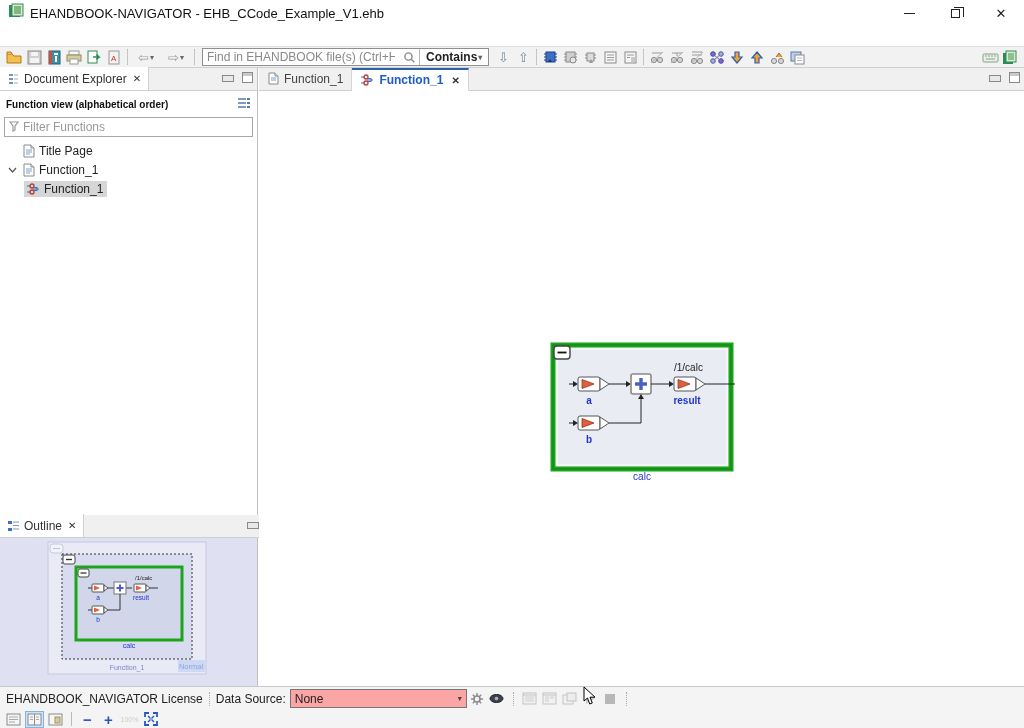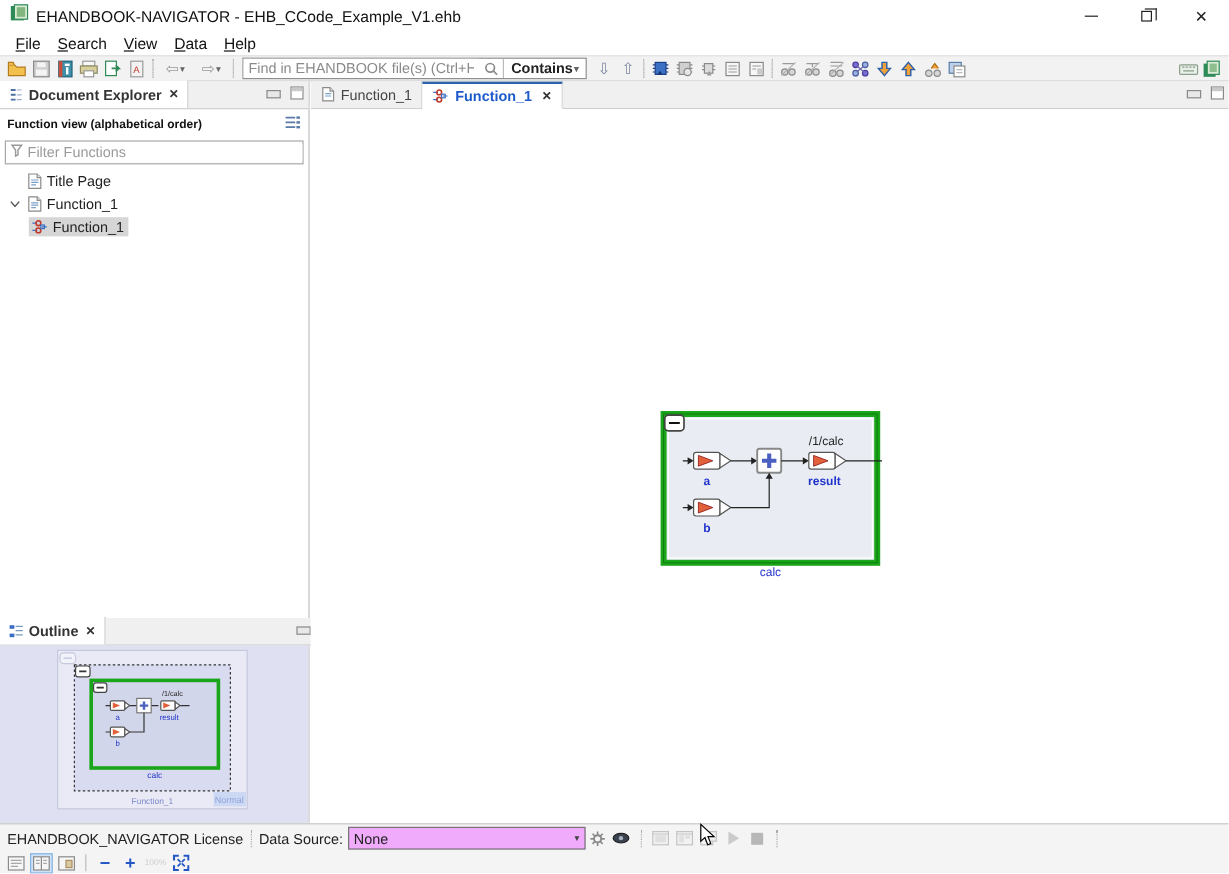--- a/index.html
+++ b/index.html
@@ -44,21 +44,21 @@
   .contains { display:flex; align-items:center; font-size:12px; color:#222; padding:0 6px;
               font-weight:bold; }
   .spacer { flex:1; }
 
   
   .leftcol { position:absolute; left:0; top:68px; width:258px; height:618px;
              border-right:1px solid #c0c0c0; background:#fff; }
   .ptabbar { position:relative; height:23px; background:#f0f0f0; border-bottom:1px solid #d0d0d0;
              display:flex; align-items:flex-end; }
   .ptab { display:flex; align-items:center; gap:4px; background:#fff; height:23px;
-          padding:0 7px; border-right:1px solid #d0d0d0; font-size:12px; font-weight:bold; color:#333; }
+          padding:0 7px; border-right:1px solid #d0d0d0; font-size:12px; font-weight:normal; color:#333; }
   .ptab .close { font-size:10px; color:#333; margin-left:2px; }
   .pctrl { position:absolute; right:4px; top:4px; display:flex; gap:8px; }
   .pmin { width:12px; height:7px; border:1px solid #8a8a8a; background:#e8e8e8; margin-top:3px; }
   .pmax { width:11px; height:11px; border:1px solid #8a8a8a; background:#fff; position:relative; }
   .pmax::before { content:""; position:absolute; left:0; top:0; right:0; height:3px; background:#c9c9c9; }
 
   .explorer-header { display:flex; align-items:center; justify-content:space-between;
                      padding:4px 6px 2px 6px; }
   .explorer-header .htext { font-size:10px; font-weight:bold; color:#111; }
   .filterbox { display:flex; align-items:center; border:1px solid #a8a8a8; height:20px;
@@ -86,21 +86,21 @@
                  border-bottom:1px solid #fff; margin-bottom:-1px; }
   .etab .close { font-size:10px; color:#333; margin-left:3px; }
   .canvas { position:absolute; left:0; top:23px; width:765px; height:595px; background:#fff; }
 
   
   .statusbar { position:absolute; left:0; top:686px; width:1024px; height:24px; background:#f4f4f4;
                border-top:1px solid #c8c8c8; display:flex; align-items:center; font-size:12px;
                color:#222; padding-left:6px; }
   .statusbar .ssep { width:1px; height:14px; border-left:1px dotted #aaa; margin:0 6px; }
   .dslabel { font-weight:normal; color:#222; margin-right:4px; }
-  .dsselect { width:198px; height:19px; border:1px solid #767676; background:#f0abfc; display:flex;
+  .dsselect { width:177px; height:19px; border:1px solid #767676; background:#fca5a5; display:flex;
               align-items:center; justify-content:space-between; padding:0 4px; font-size:12px; }
   .dsselect .caret { font-size:8px; color:#444; }
   .sicon { width:18px; height:18px; display:flex; align-items:center; justify-content:center; margin:0 1px; }
   .disabled { opacity:.45; }
 
   
   .zoombar { position:absolute; left:0; top:710px; width:1024px; height:18px; background:#f4f4f4;
              display:flex; align-items:center; padding-left:4px; gap:2px; }
   .zbtn { width:19px; height:17px; display:flex; align-items:center; justify-content:center;
           border:1px solid transparent; }
@@ -129,27 +129,20 @@
       <div class="winbtn">
           <span class="minbar"></span>
         </div>
       <div class="winbtn">
           <span class="restore"></span>
         </div>
       <div class="winbtn">✕</div>
     </div>
   </div>
 
-  <div class="menubar">
-    <span class="menu-item">File</span>
-    <span class="menu-item">Search</span>
-    <span class="menu-item">View</span>
-    <span class="menu-item">Data</span>
-    <span class="menu-item">Help</span>
-  </div>
 
   <div class="toolbar">
     <span class="tbtn">
       <svg width="16" height="16">
           <path d="M1 5h5l2 2h7v7H1z" fill="#f2c04d" stroke="#b5791f"></path>
           <path d="M1 5v-2h4l1 2" fill="#f2c04d" stroke="#b5791f"></path>
         </svg>
     </span>
     <span class="tbtn">
       <svg width="15" height="15">

